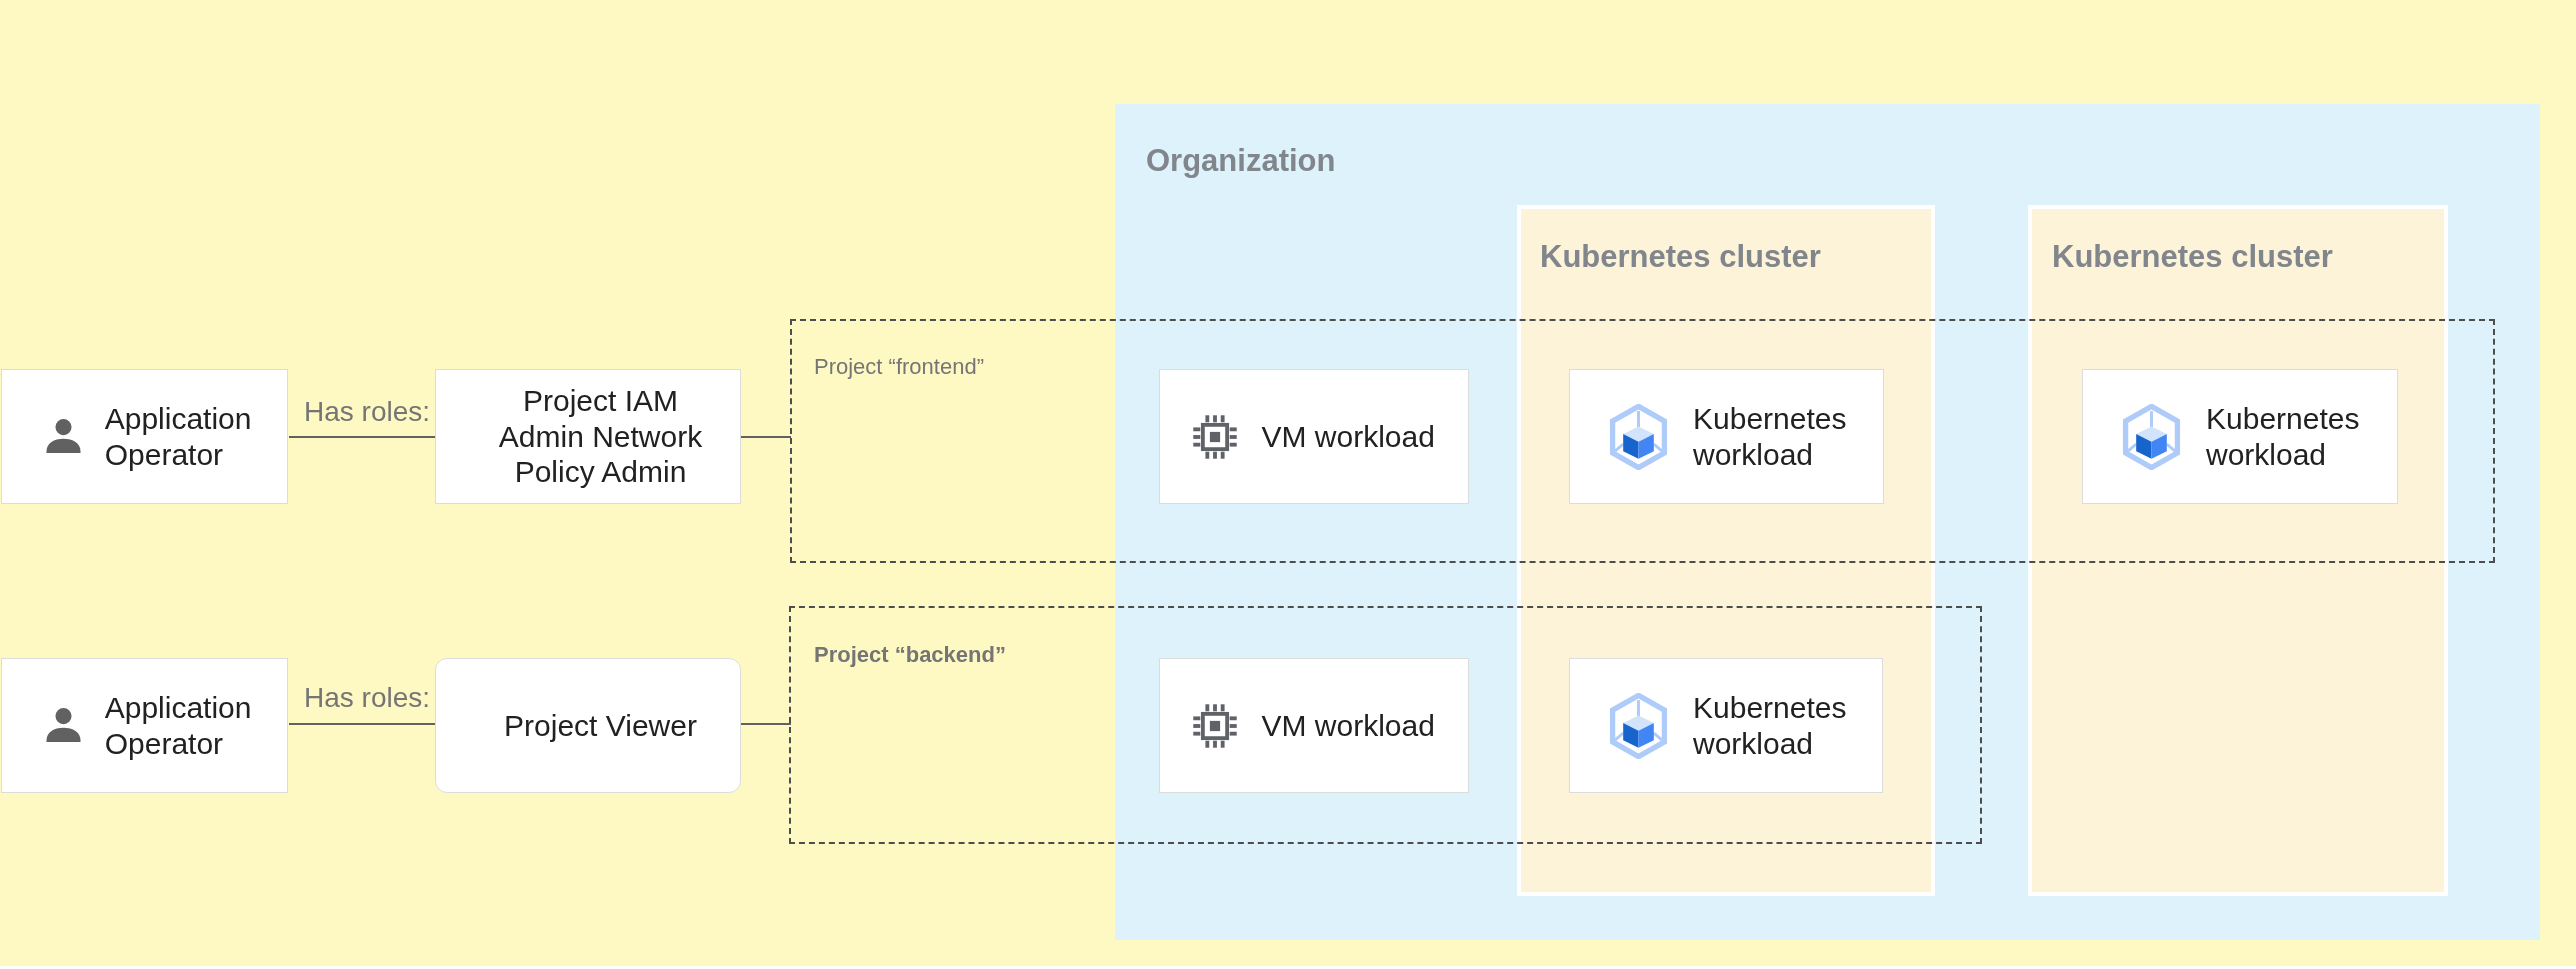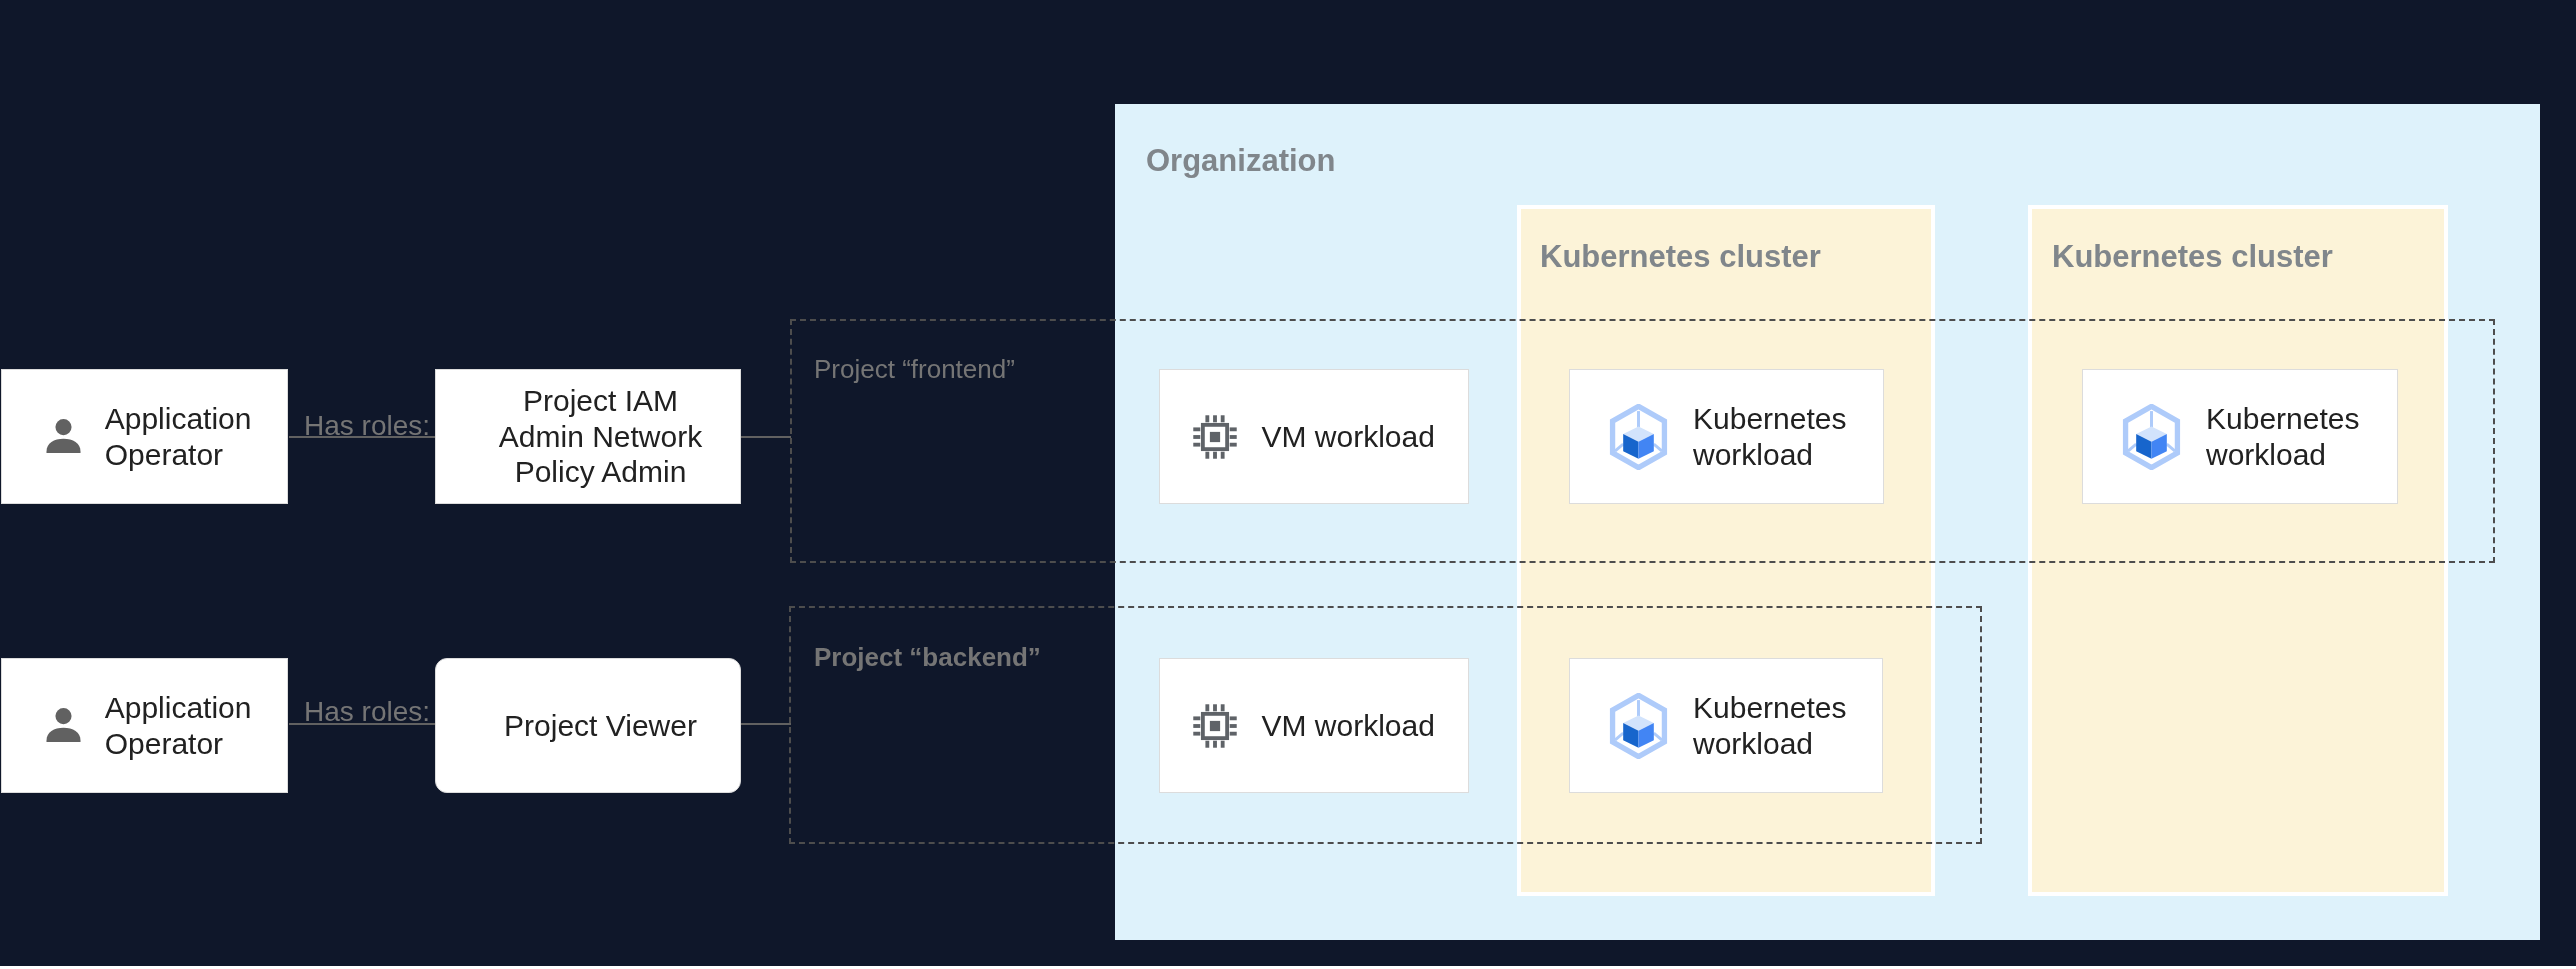--- a/index.html
+++ b/index.html
@@ -1,37 +1,37 @@
 <!DOCTYPE html>
 <html style="--blue-zone: #def2fb; --yellow-zone: #fcf3d8; --zone-label-color: #80868b; --muted-label-color: #757575; --dash-color: #4d4d4d;font-size:11px"><head>
 <meta charset="utf-8">
 <style>
   html,body{margin:0;padding:0;background:#ffffff;}
   body{width:2576px;height:970px;overflow:hidden;
        font-family:"Liberation Sans", sans-serif;}
-  .canvas{position:relative;width:2576px;height:966px;background:#0f172a;}
+  .canvas{position:relative;width:2576px;height:966px;background:#fef9c3;}
   .abs{position:absolute;box-sizing:border-box;}
 
   
   .org{background:var(--blue-zone);}
   .cluster{background:var(--yellow-zone);outline:4.8px solid #ffffff;}
   .zone-label{font-weight:bold;font-size:31px;color:var(--zone-label-color);white-space:nowrap;}
 
   
   .project{border:2.1px dashed var(--dash-color);background:transparent;}
-  .project-label{font-size:26px;color:var(--muted-label-color);white-space:nowrap;}
+  .project-label{font-size:22px;color:var(--muted-label-color);white-space:nowrap;}
 
   
   .node{background:#ffffff;border:1.4px solid #dcdcdc;display:flex;align-items:center;}
   .node-text{font-size:30px;color:#212121;line-height:1.18;}
   .role-node{justify-content:center;text-align:center;padding-left:25px;}
 
   
   .edge{background:#616161;height:2.1px;}
-  .edge-label{font-size:28px;color:var(--muted-label-color);text-align:center;white-space:nowrap;margin-top:14px;}
+  .edge-label{font-size:28px;color:var(--muted-label-color);text-align:center;white-space:nowrap;}
 
   .icon{flex:0 0 auto;display:block;}
 </style>
 </head>
 <body>
 
 <div class="canvas">
 
   <div class="abs org" style="left:1115px;top:104px;width:1425px;height:836px;"></div>
   <div class="abs zone-label" style="left:1146px;top:143px;">Organization</div>

